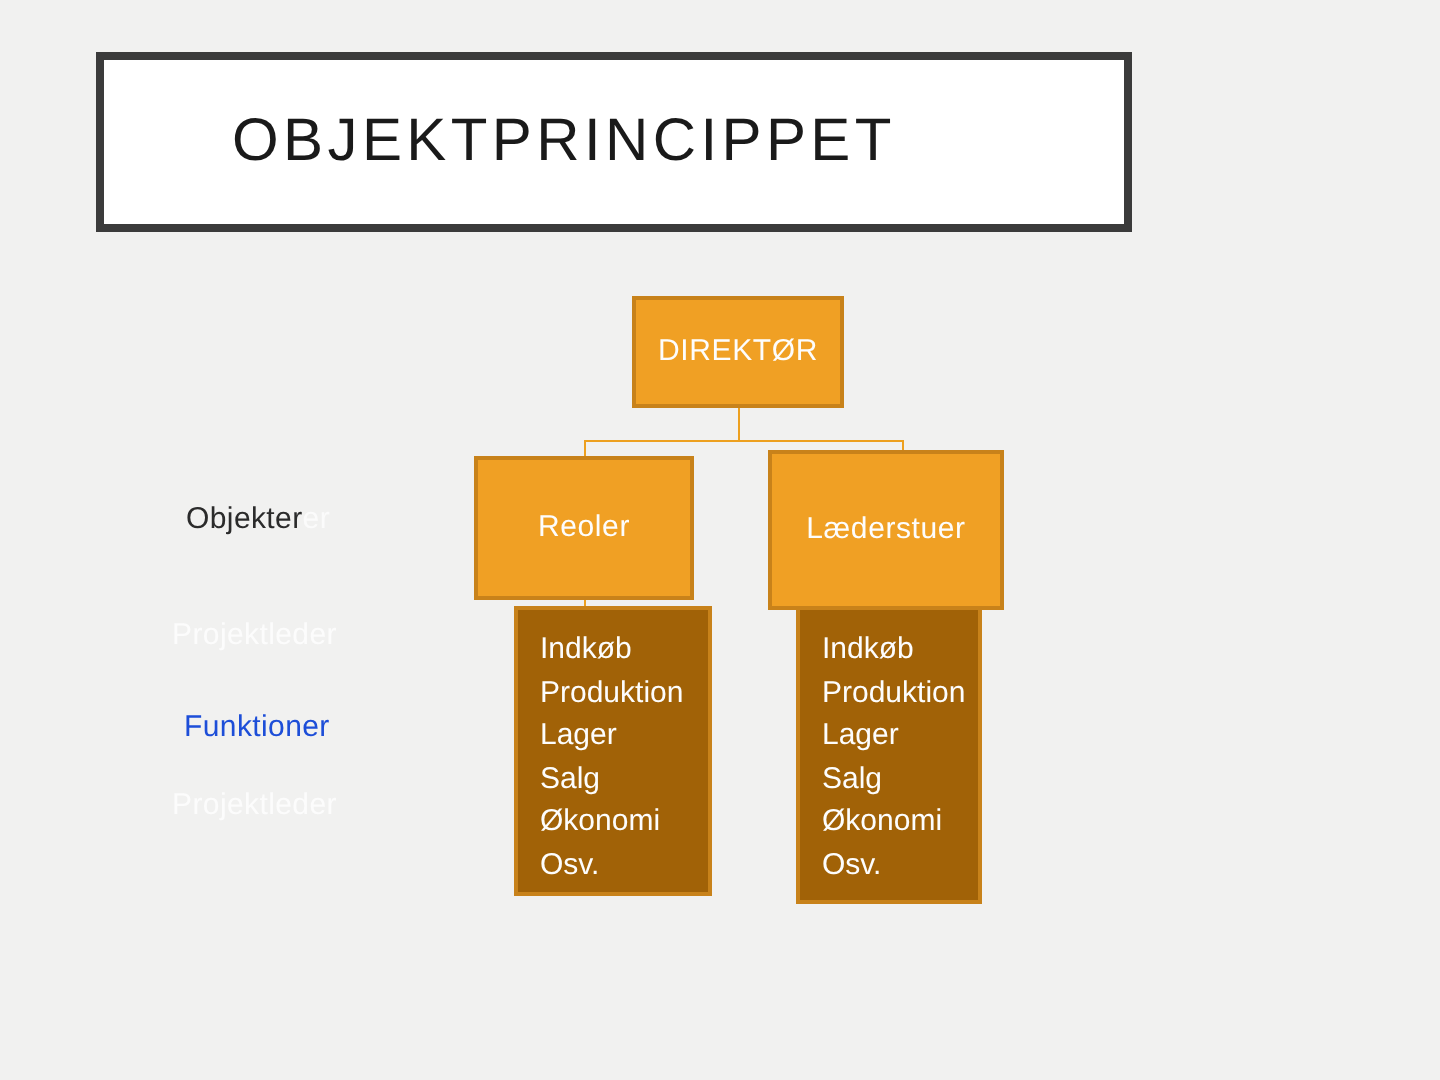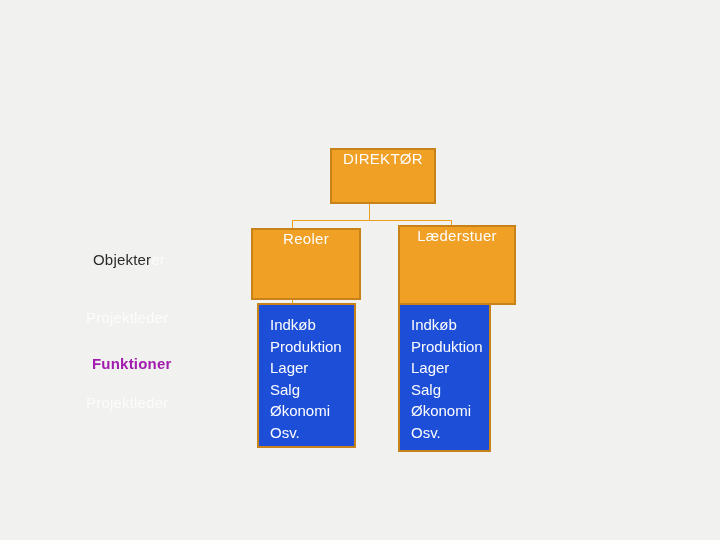--- a/index.html
+++ b/index.html
@@ -45,24 +45,23 @@
   
   .node {
     position: absolute;
     background: #f0a024;
     border: 2px solid #c8821a;
     box-sizing: border-box;
     color: #ffffff;
   }
   .node-center {
     display: flex;
-    align-items: flex-start;
+    align-items: center;
     justify-content: center;
     text-align: center;
-    margin-left: 14px;
   }
   .node-label {
     font-size: 15px;
     line-height: 1.2;
     color: #fdfdfd;
     letter-spacing: 0.3px;
   }
 
   #node-direktor {
     left: 316px;
@@ -78,21 +77,21 @@
   }
   #node-laederstuer {
     left: 384px;
     top: 225px;
     width: 118px;
     height: 80px;
   }
 
   .detail-box {
     position: absolute;
-    background: #1d4ed8;
+    background: #a16207;
     border: 2px solid #c8821a;
     box-sizing: border-box;
     padding: 9px 0 0 11px;
   }
   #detail-left {
     left: 257px;
     top: 303px;
     width: 99px;
     height: 145px;
   }
@@ -137,34 +136,37 @@
 
   
   .annot {
     position: absolute;
     font-size: 15px;
     white-space: nowrap;
     letter-spacing: 0.2px;
   }
   .annot-dark  { color: #2b2b2b; }
   .annot-light { color: #fcfcfc; }
-  .annot-bold  { color: #a21caf; font-weight: bold; }
+  .annot-bold  { color: #1d4ed8; }
 
   #annot-objekter   { left: 93px;  top: 251px; }
   
   #annot-objekter .ghost { color: #fbfbfb; }
   #annot-projektleder-1 { left: 86px; top: 309px; }
   #annot-funktioner     { left: 92px; top: 355px; }
   #annot-projektleder-2 { left: 86px; top: 394px; }
 </style>
 </head>
 <body>
 
 <div id="slide">
 
+  <div class="title-box">
+    <div class="title-text">OBJEKTPRINCIPPET</div>
+  </div>
 
   <div class="conn conn-v" id="conn-stem"></div>
   <div class="conn conn-h" id="conn-bus"></div>
   <div class="conn conn-v" id="conn-drop-l"></div>
   <div class="conn conn-v" id="conn-drop-r"></div>
   <div class="conn conn-v" id="conn-reoler-d"></div>
   <div class="conn conn-v" id="conn-laeder-d"></div>
 
   <div class="node node-center" id="node-direktor">
     <span class="node-label">DIREKTØR</span>

